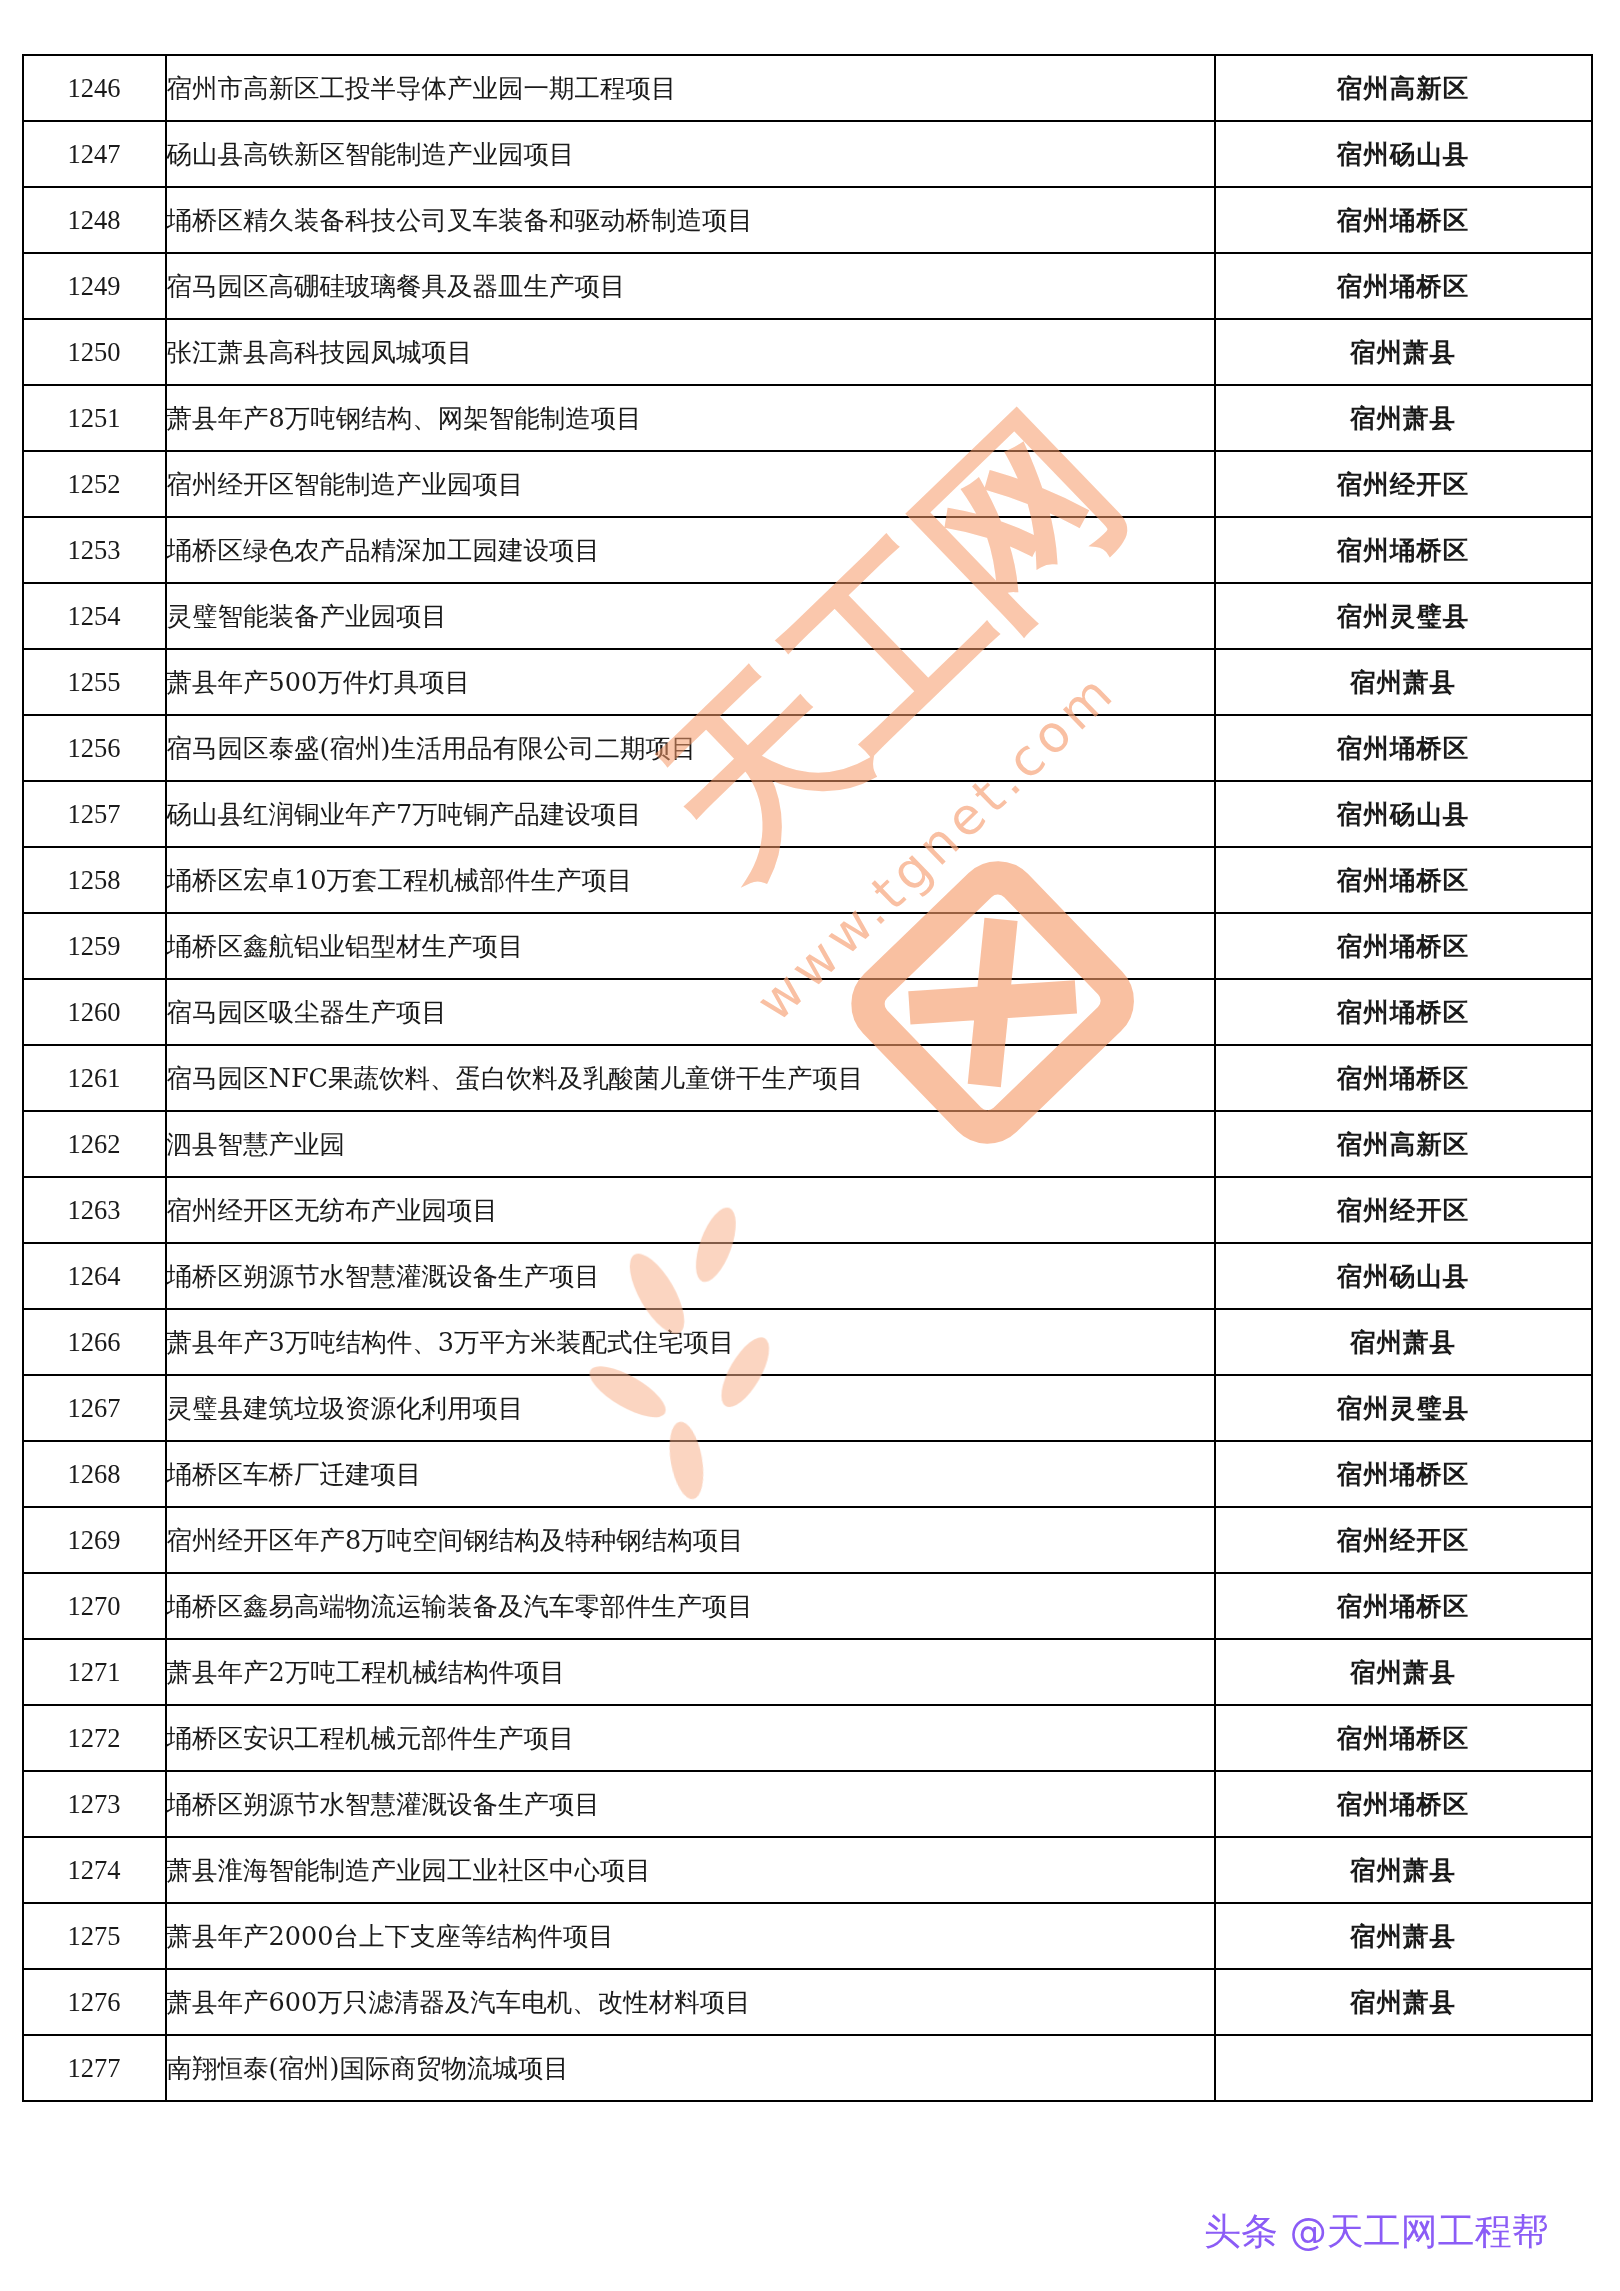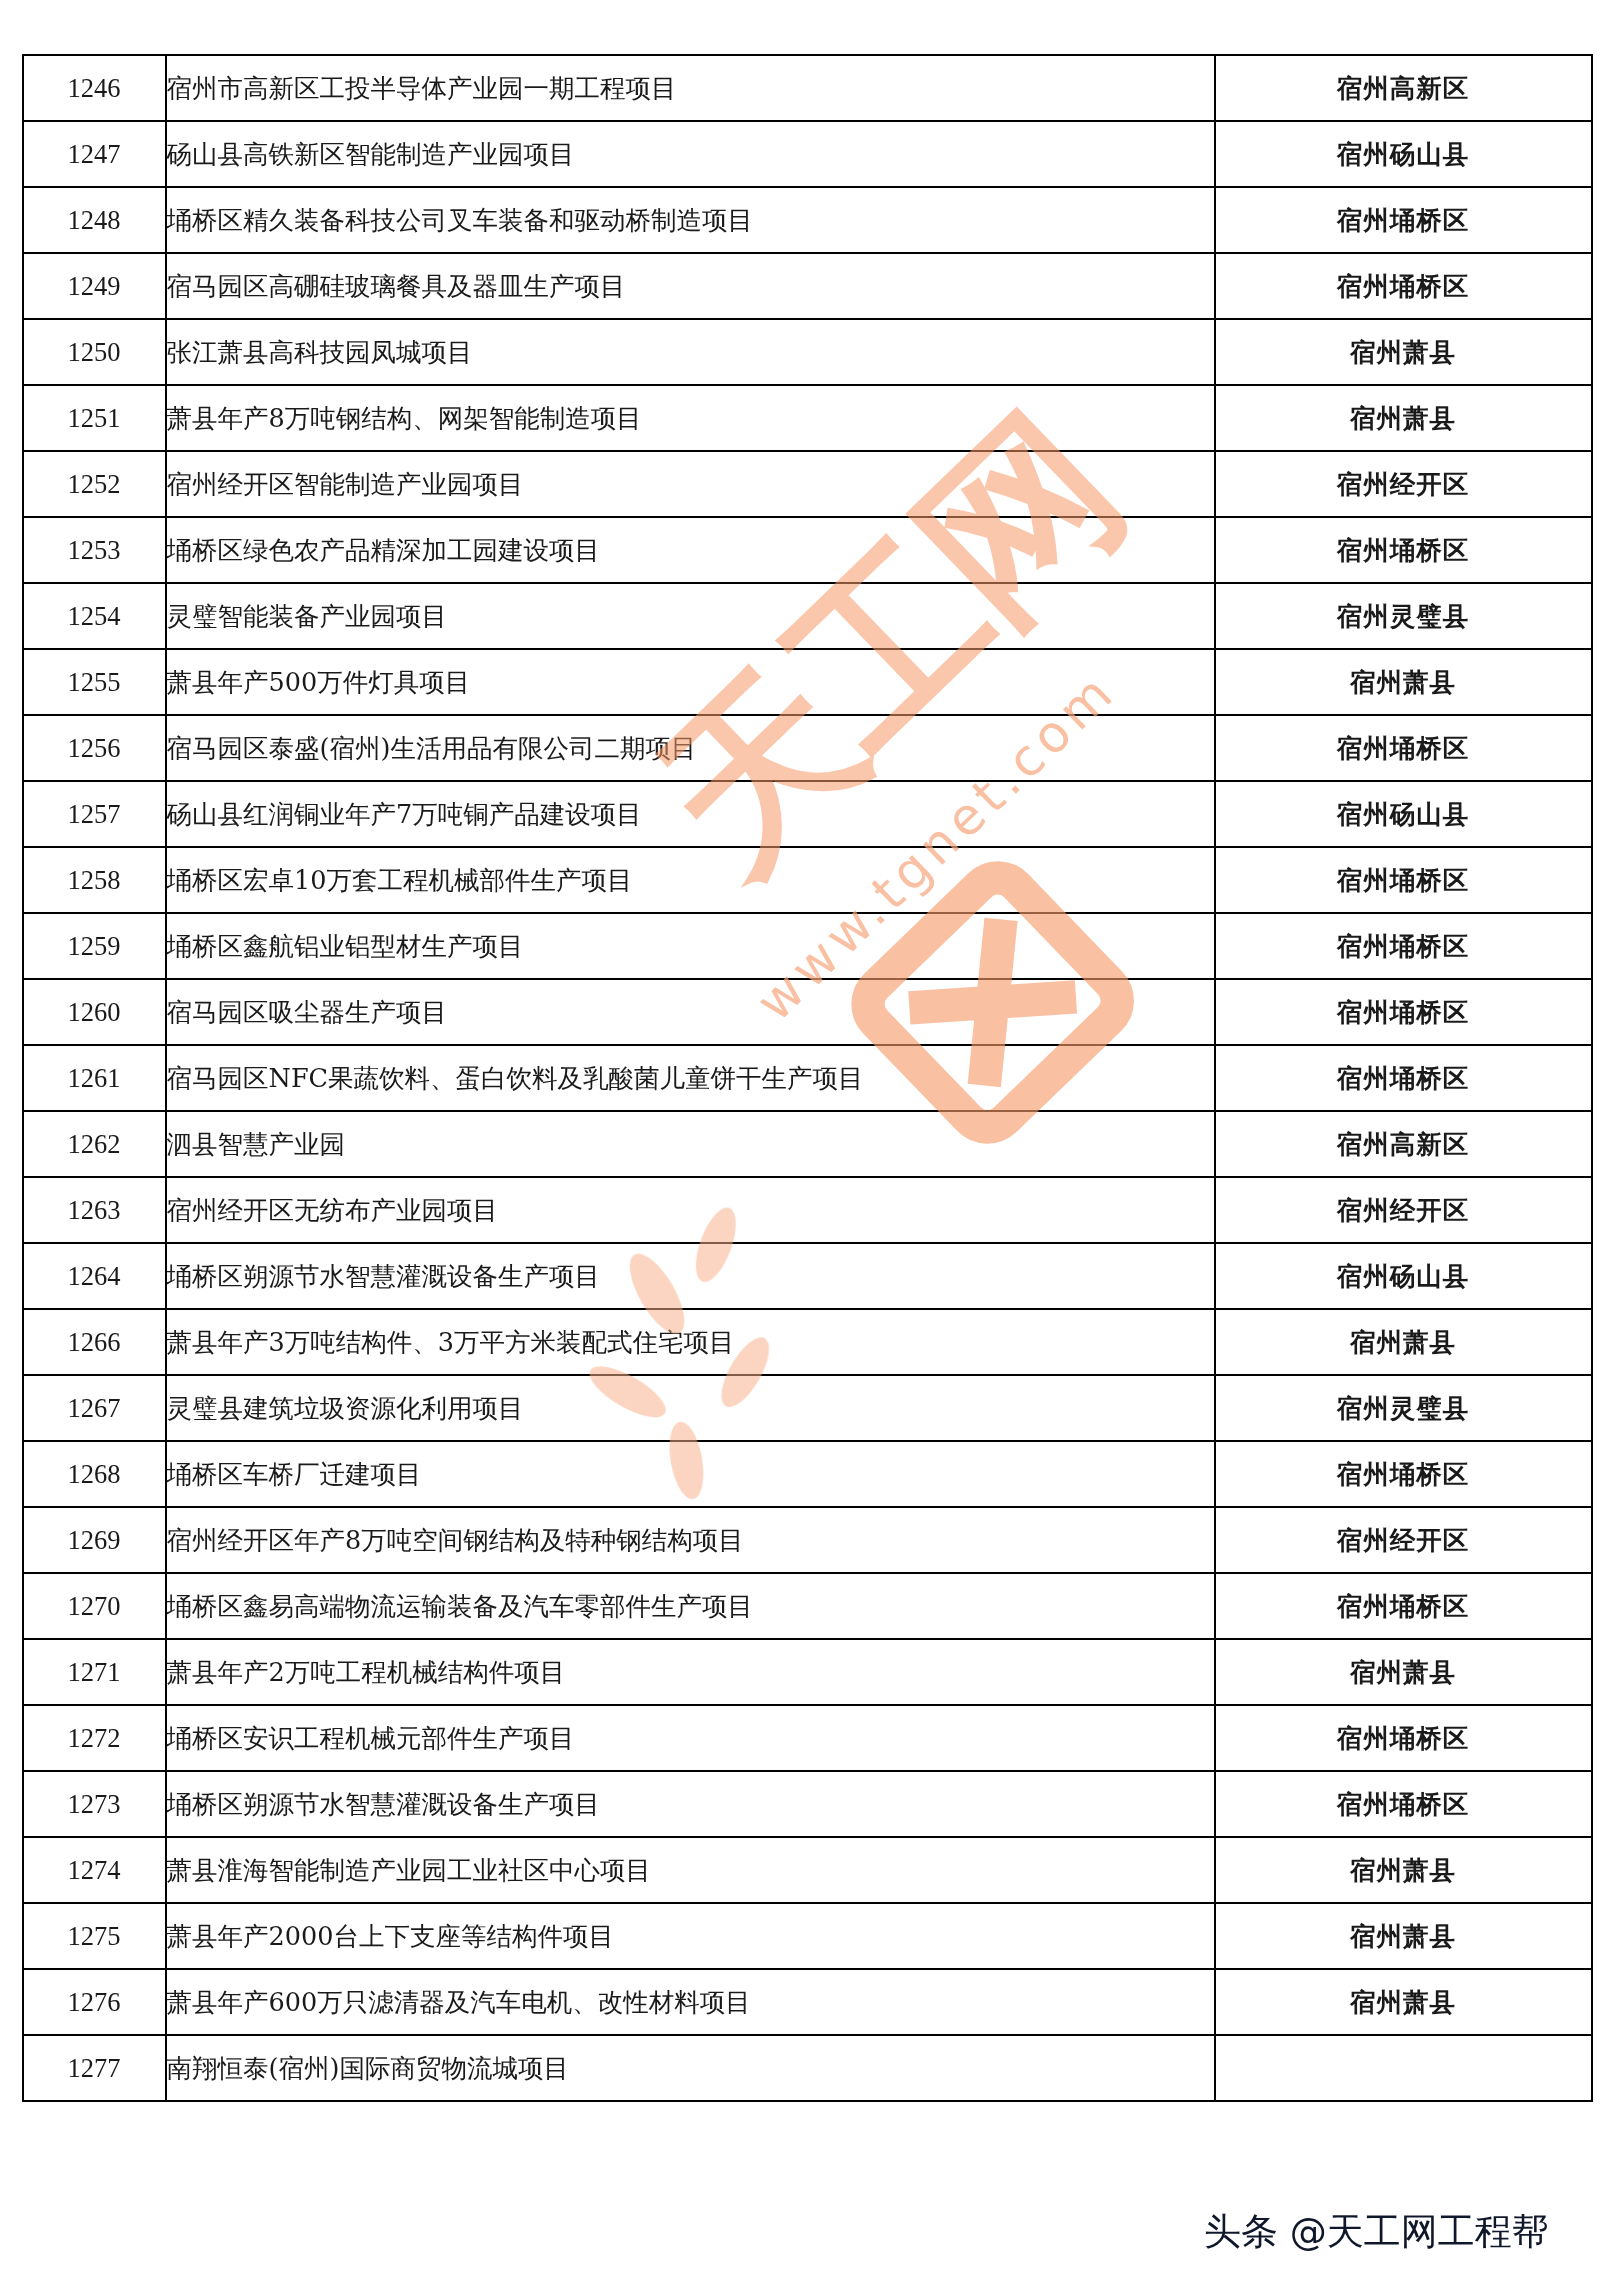--- a/index.html
+++ b/index.html
@@ -12,21 +12,21 @@
   td.col-name { width: 1047px; text-align: left; padding-left: 7.8px; font-size: 25.5px; white-space: nowrap; overflow: hidden; }
   td.col-region { text-align: center; font-size: 25.5px; letter-spacing: 1px; font-weight: bold; }
   .wm-logo { position: absolute; left: 510px; top: 784px; width: 745px; height: 745px; pointer-events: none; opacity: 0.62; }
   .wm-url { position: absolute; left: 745px; top: 990px; transform: rotate(-44deg); transform-origin: left top;
             font-family: "DejaVu Sans", sans-serif; font-size: 51px; color: #f7a57c; opacity: 0.7; letter-spacing: 5.9px;
             white-space: nowrap; pointer-events: none; }
   .wm-cn { position: absolute; left: 608px; top: 745px; transform: rotate(-44deg); transform-origin: left top;
            font-family: "DejaVu Sans", sans-serif; font-weight: bold; font-size: 186px; color: #f69a68; opacity: 0.55;
            white-space: nowrap; pointer-events: none; letter-spacing: -5.9px; }
   .footer-mark { position: absolute; left: 1204px; top: 2207px; font-family: "DejaVu Sans", sans-serif; font-size: 37px;
-                 color: #0f172a; white-space: nowrap; text-shadow: 1px 1px 0 #fff, -1px -1px 0 #fff; pointer-events: none; }
+                 color: #8b5cf6; white-space: nowrap; text-shadow: 1px 1px 0 #fff, -1px -1px 0 #fff; pointer-events: none; }
 </style>
 </head>
 <body>
 
 <div class="sheet">
   <table class="projects">
     <tbody id="rows">
     <tr>
           <td class="col-no">1246</td>
           <td class="col-name">宿州市高新区工投半导体产业园一期工程项目</td>

